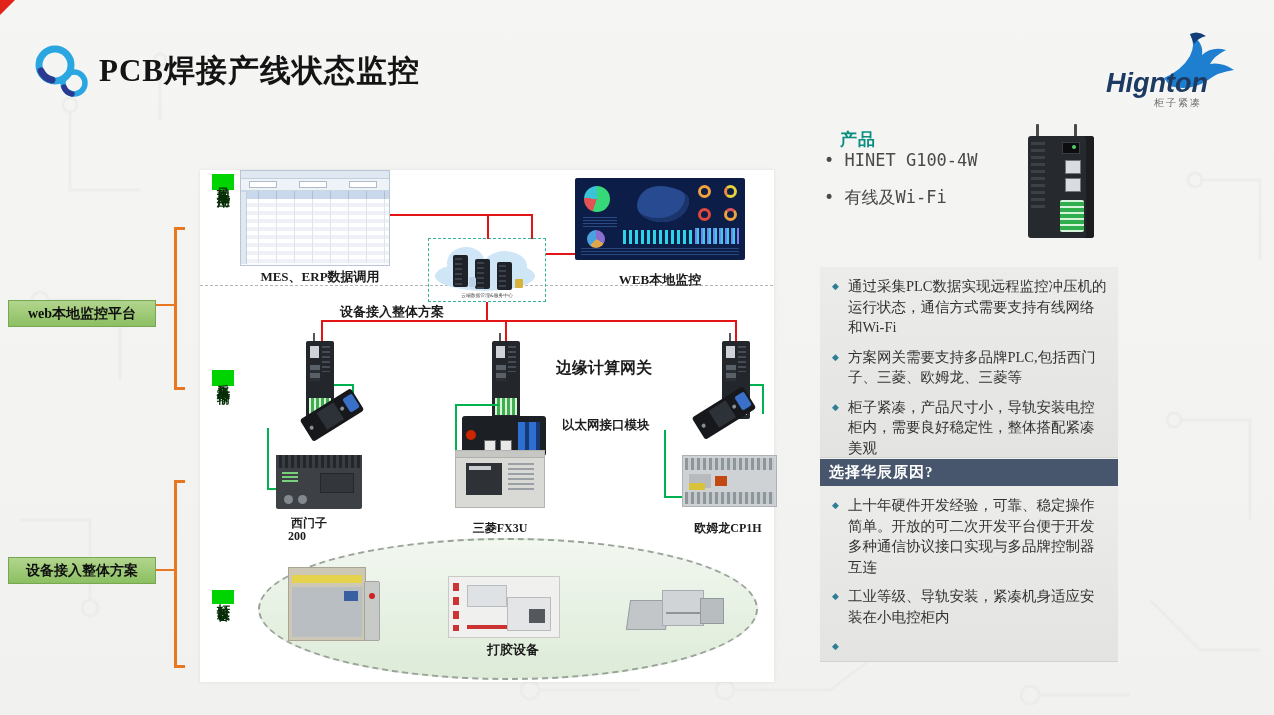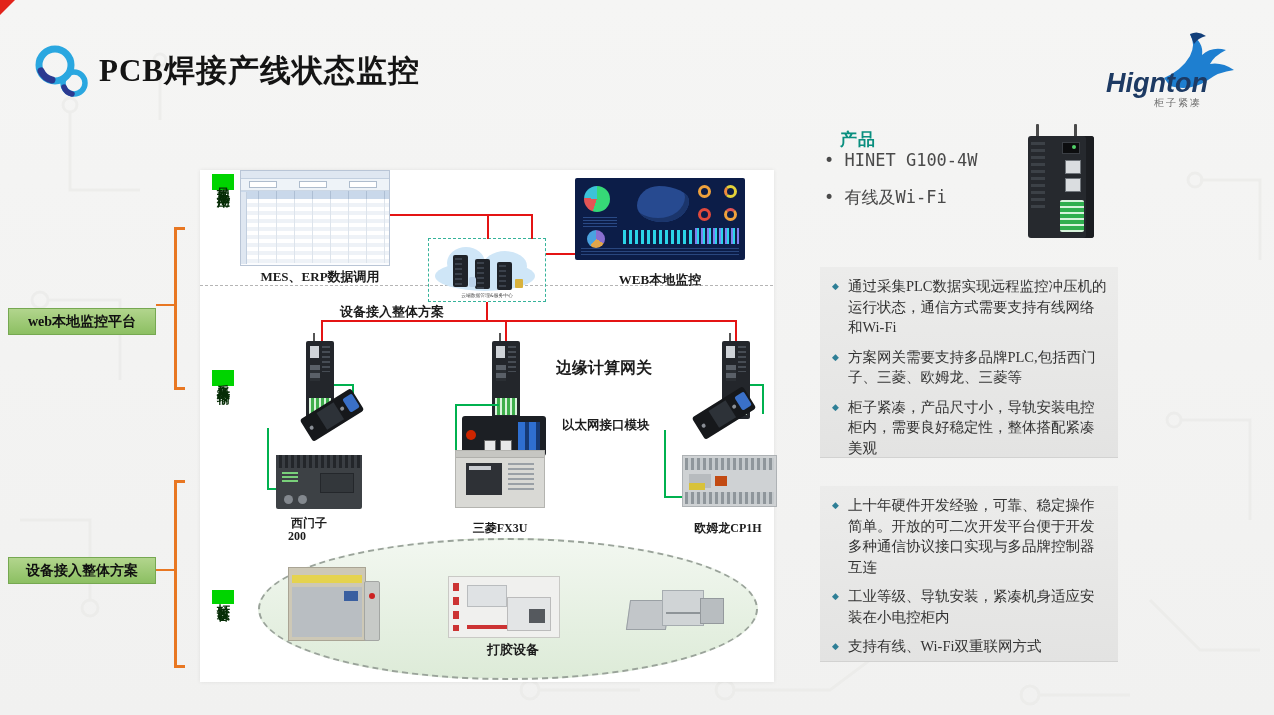--- a/index.html
+++ b/index.html
@@ -245,21 +245,21 @@
 
   <div class="hignton">
     <svg width="160" height="80" style="position:absolute;right:0;top:0;">
       <path d="M78 50 Q96 42 104 28 Q110 16 104 6 Q118 14 116 27 Q126 18 140 22 Q128 28 124 36 Q136 34 148 42 Q132 44 122 52 Q104 64 84 58 Z" fill="#1e7fd0"></path>
       <path d="M104 6 Q112 2 120 8 Q112 10 108 16 Z" fill="#123f7a"></path>
     </svg>
     <div class="word">Hignton</div>
     <div class="sub">柜子紧凑</div>
   </div>
 
-  <div class="green-box" style="top:308px;">web本地监控平台</div>
+  <div class="green-box" style="top:300px;">web本地监控平台</div>
   <div class="connector" style="left:156px;top:304px;width:18px;"></div>
   <div class="bracket-v" style="left:174px;top:227px;height:163px;"></div>
   <div class="bracket-t" style="left:174px;top:227px;"></div>
   <div class="bracket-t" style="left:174px;top:387px;"></div>
 
   <div class="green-box" style="top:557px;">设备接入整体方案</div>
   <div class="connector" style="left:156px;top:569px;width:18px;"></div>
   <div class="bracket-v" style="left:174px;top:480px;height:188px;"></div>
   <div class="bracket-t" style="left:174px;top:480px;"></div>
   <div class="bracket-t" style="left:174px;top:665px;"></div>
@@ -461,30 +461,30 @@
         <span class="diamond">◆</span>
         <span class="btext">方案网关需要支持多品牌PLC,包括西门子、三菱、欧姆龙、三菱等</span>
         </li>
       <li>
         <span class="diamond">◆</span>
         <span class="btext">柜子紧凑，产品尺寸小，导轨安装电控柜内，需要良好稳定性，整体搭配紧凑美观</span>
         </li>
     </ul>
   </div>
 
+  <div class="sec-bar bar-dark">选择华辰原因?</div>
   <div class="sec-body body2">
     <ul>
       <li>
         <span class="diamond">◆</span>
         <span class="btext">上十年硬件开发经验，可靠、稳定操作简单。开放的可二次开发平台便于开发多种通信协议接口实现与多品牌控制器互连</span>
         </li>
       <li>
         <span class="diamond">◆</span>
         <span class="btext">工业等级、导轨安装，紧凑机身适应安装在小电控柜内</span>
         </li>
       <li>
         <span class="diamond">◆</span>
-        <span class="btext">支持有线、Wi-Fi双重联网方式</span>
         </li>
     </ul>
   </div>
 
 </div>
 
 </body></html>

